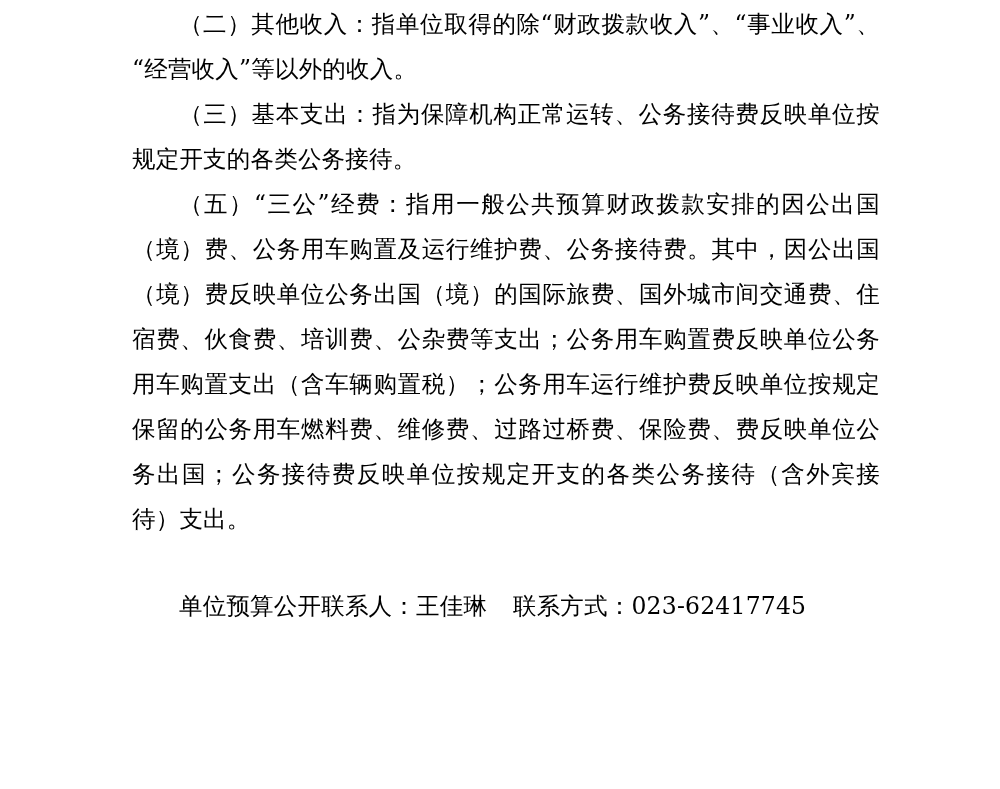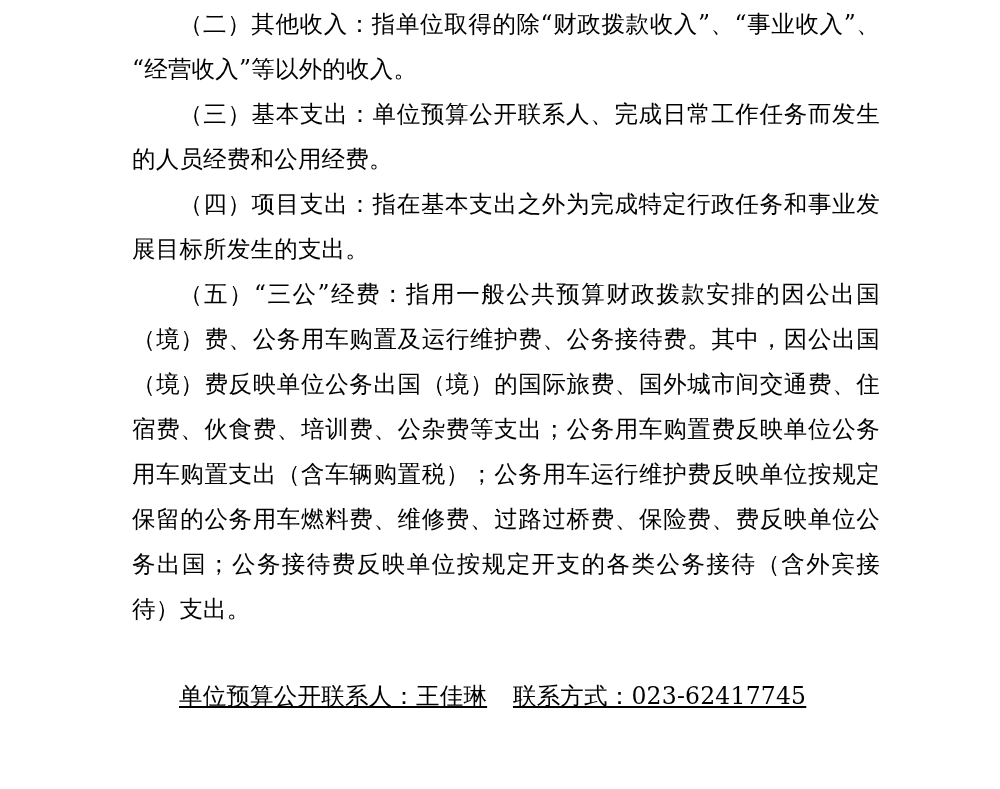--- a/index.html
+++ b/index.html
@@ -36,37 +36,35 @@
   .contact-block {
     margin-top: 42px;
   }
   .contact-line {
     font-size: 23.5px;
     line-height: 45px;
     margin: 0;
     text-indent: 2em;
     letter-spacing: 0.2px;
     white-space: nowrap;
-    text-decoration: underline;
   }
   .gap-wide {
     display: inline-block;
     width: 1.1em;
   }
 </style>
 </head>
 <body>
 
 <div class="page">
 
   <p class="para first">（二）其他收入：指单位取得的除“财政拨款收入”、“事业收入”、“经营收入”等以外的收入。</p>
 
-  <p class="para">（三）基本支出：单位预算公开联系人、完成日常工作任务而发生的人员经费和公用经费。</p>
+  <p class="para">（三）基本支出：指为保障机构正常运转、公务接待费反映单位按规定开支的各类公务接待。</p>
 
-  <p class="para">（四）项目支出：指在基本支出之外为完成特定行政任务和事业发展目标所发生的支出。</p>
 
   <p class="para">（五）“三公”经费：指用一般公共预算财政拨款安排的因公出国（境）费、公务用车购置及运行维护费、公务接待费。其中，因公出国（境）费反映单位公务出国（境）的国际旅费、国外城市间交通费、住宿费、伙食费、培训费、公杂费等支出；公务用车购置费反映单位公务用车购置支出（含车辆购置税）；公务用车运行维护费反映单位按规定保留的公务用车燃料费、维修费、过路过桥费、保险费、费反映单位公务出国；公务接待费反映单位按规定开支的各类公务接待（含外宾接待）支出。</p>
 
   <div class="contact-block">
     <p class="contact-line"><span>单位预算公开联系人：王佳琳</span><span class="gap-wide"></span><span>联系方式：023-62417745</span></p>
   </div>
 
 </div>
 
 </body></html>

